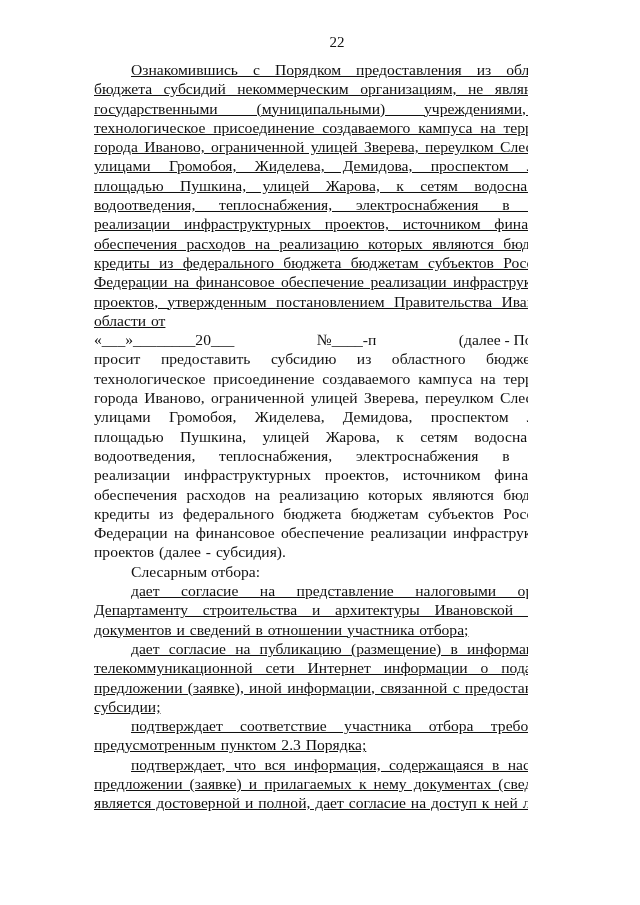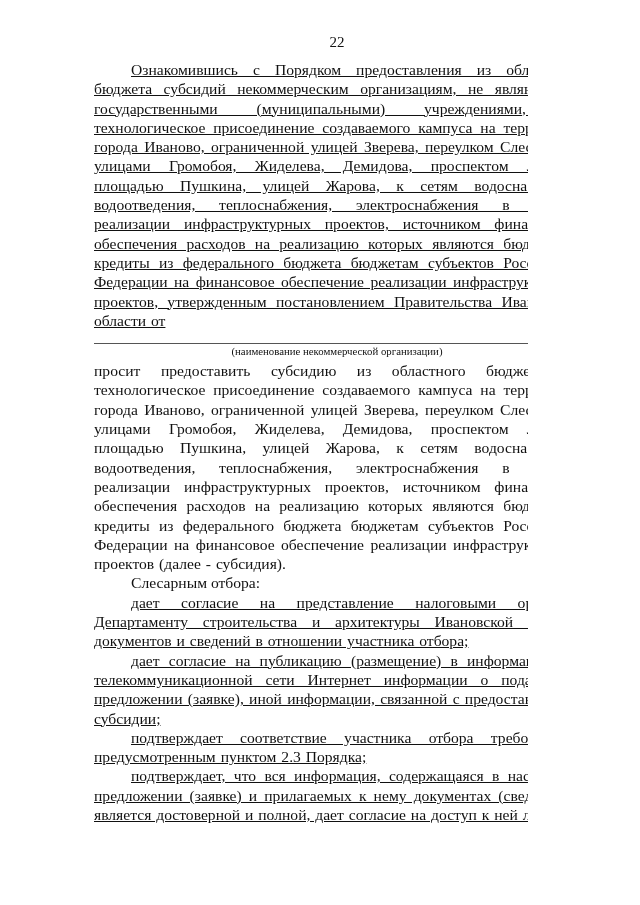--- a/index.html
+++ b/index.html
@@ -72,25 +72,26 @@
 </head>
 <body>
 
 <div class="page">
   <div class="content">
 
     <div class="page-number">22</div>
 
     <p class="body-par indent">Ознакомившись с Порядком предоставления из областного бюджета субсидий некоммерческим организациям, не являющимся государственными (муниципальными) учреждениями, на технологическое присоединение создаваемого кампуса на территории города Иваново, ограниченной улицей Зверева, переулком Слесарным, улицами Громобоя, Жиделева, Демидова, проспектом Ленина, площадью Пушкина, улицей Жарова, к сетям водоснабжения, водоотведения, теплоснабжения, электроснабжения в рамках реализации инфраструктурных проектов, источником финансового обеспечения расходов на реализацию которых являются бюджетные кредиты из федерального бюджета бюджетам субъектов Российской Федерации на финансовое обеспечение реализации инфраструктурных проектов, утвержденным постановлением Правительства Ивановской области от</p>
 
+    <div class="fill-line">
+      <span>«___»________20___</span>
+      <span>№____-п</span>
+      <span>(далее - Порядок),</span>
+    </div>
 
-    <div class="sig-block">
-      <div class="sig-line"></div>
-      <div class="sig-caption">(наименование некоммерческой организации)</div>
-    </div>
 
     <p class="body-par">просит предоставить субсидию из областного бюджета на технологическое присоединение создаваемого кампуса на территории города Иваново, ограниченной улицей Зверева, переулком Слесарным, улицами Громобоя, Жиделева, Демидова, проспектом Ленина, площадью Пушкина, улицей Жарова, к сетям водоснабжения, водоотведения, теплоснабжения, электроснабжения в рамках реализации инфраструктурных проектов, источником финансового обеспечения расходов на реализацию которых являются бюджетные кредиты из федерального бюджета бюджетам субъектов Российской Федерации на финансовое обеспечение реализации инфраструктурных проектов (далее - субсидия).</p>
 
     <p class="heading-par">Слесарным отбора:</p>
 
     <p class="body-par indent">дает согласие на представление налоговыми органами Департаменту строительства и архитектуры Ивановской области документов и сведений в отношении участника отбора;</p>
 
     <p class="body-par indent">дает согласие на публикацию (размещение) в информационно-телекоммуникационной сети Интернет информации о подаваемом предложении (заявке), иной информации, связанной с предоставлением субсидии;</p>
 
     <p class="body-par indent">подтверждает соответствие участника отбора требованиям, предусмотренным пунктом 2.3 Порядка;</p>

